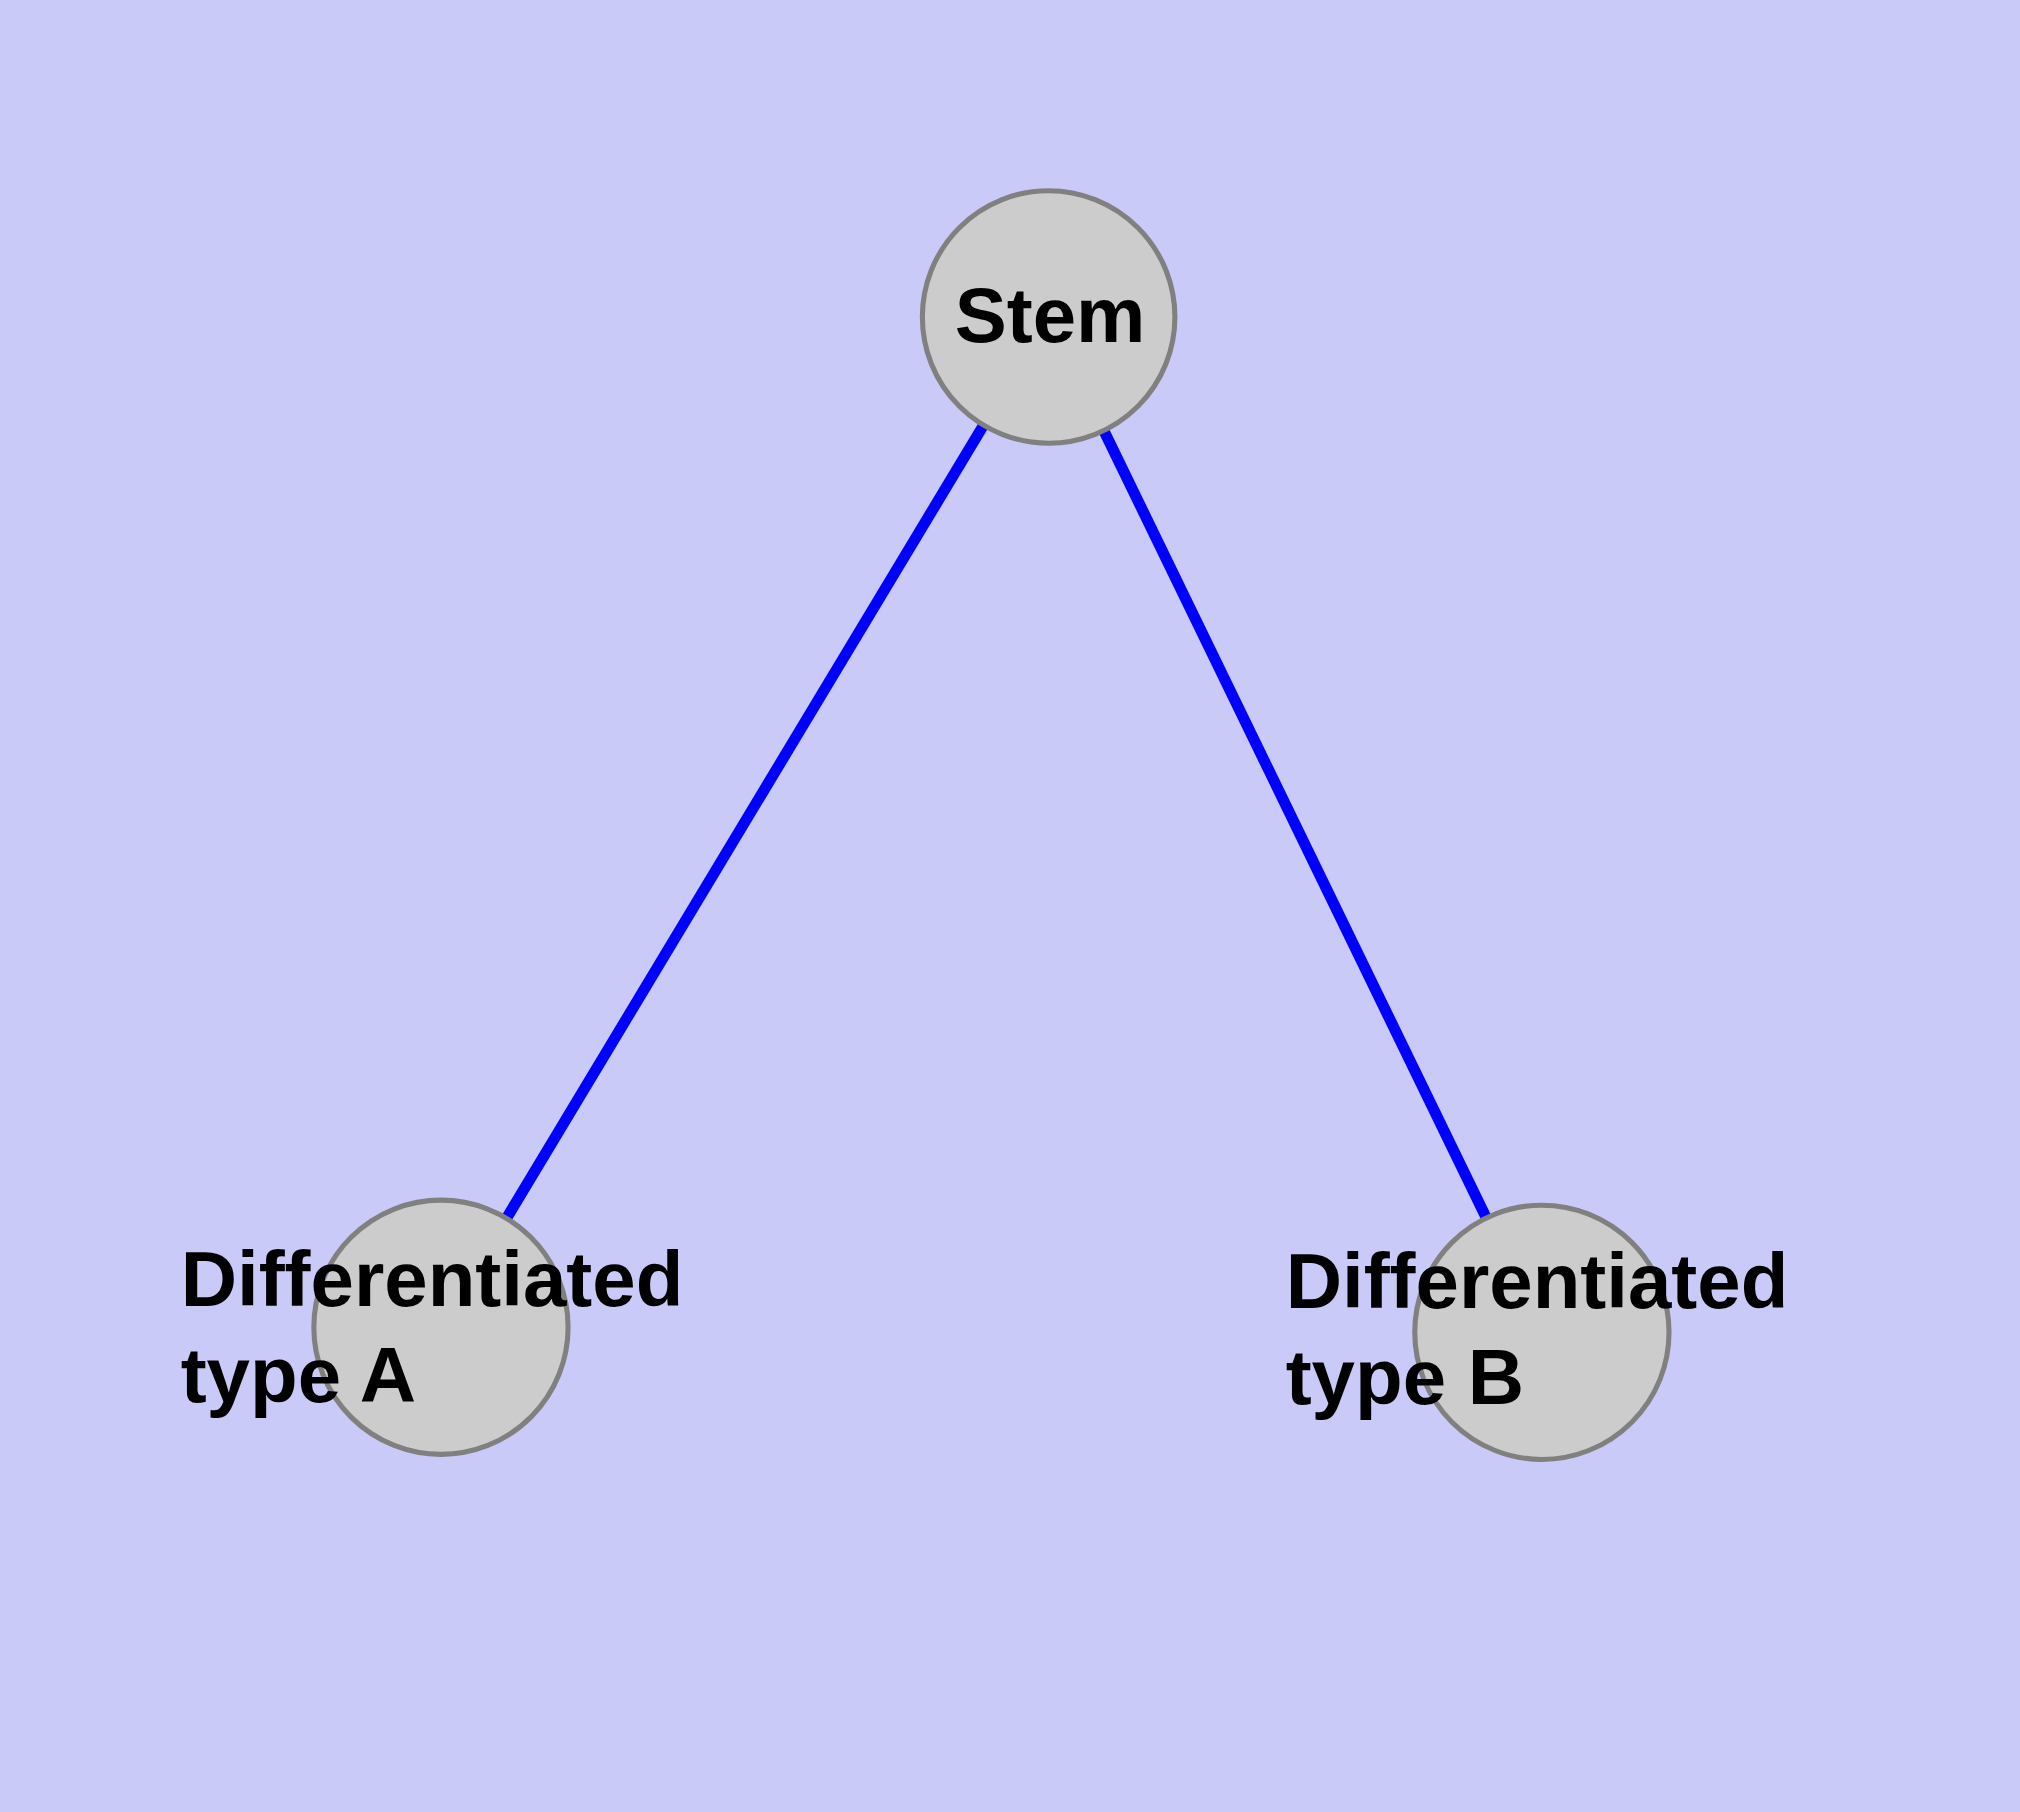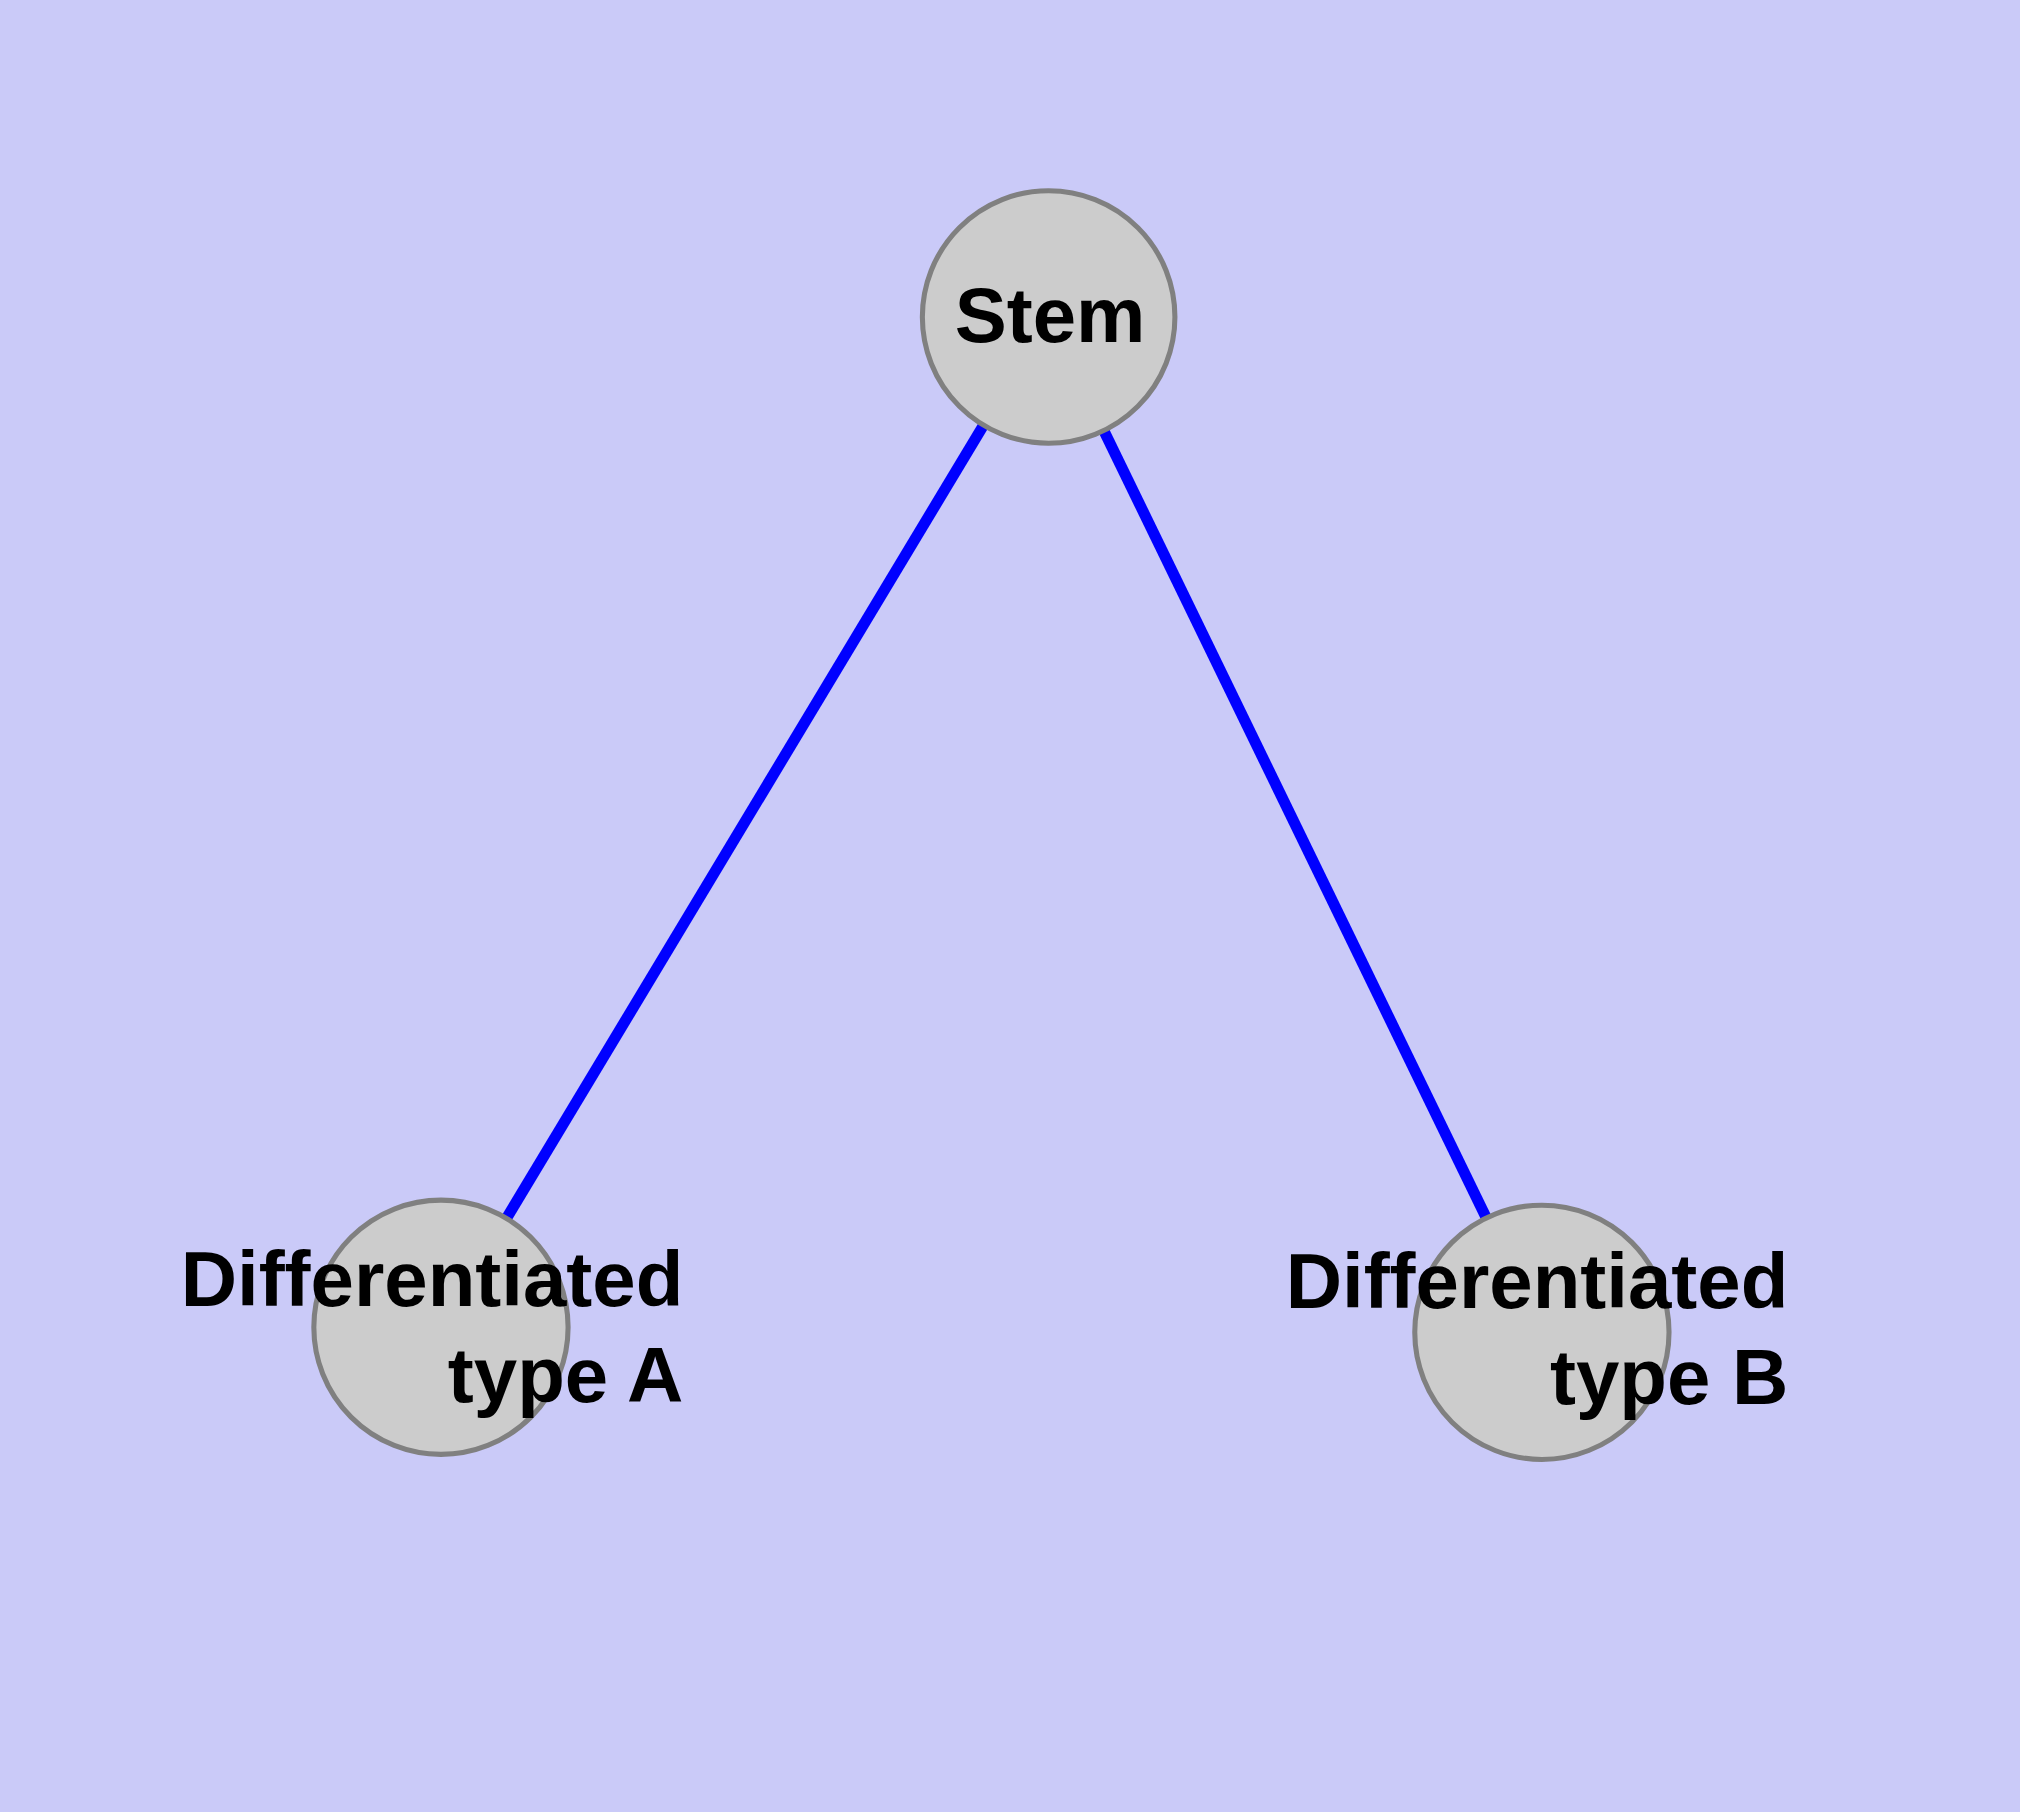--- a/index.html
+++ b/index.html
@@ -34,21 +34,21 @@
     stroke: #808080;
     stroke-width: 6;
   }
   .node-label {
     position: absolute;
     transform: translate(-50%, -50%);
     color: #000000;
     font-weight: bold;
     font-size: 78px;
     line-height: 96px;
-    text-align: right;
+    text-align: left;
     white-space: pre-line;
     pointer-events: none;
   }
   #label-stem  { left: 1050px; top: 315px;  }
   #label-typea { left: 432px;  top: 1327px; }
   #label-typeb { left: 1537px; top: 1329px; }
 </style>
 </head>
 <body>
 

